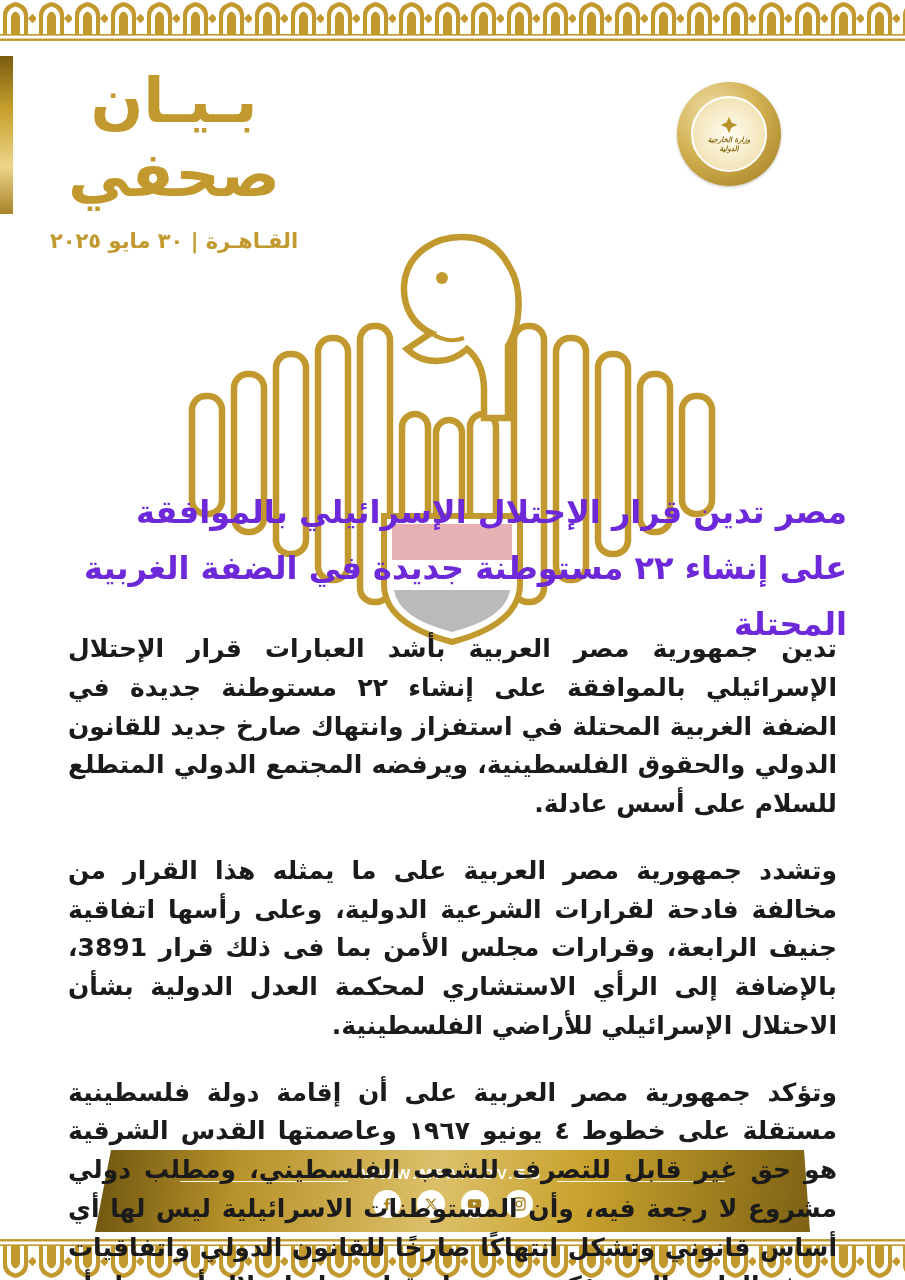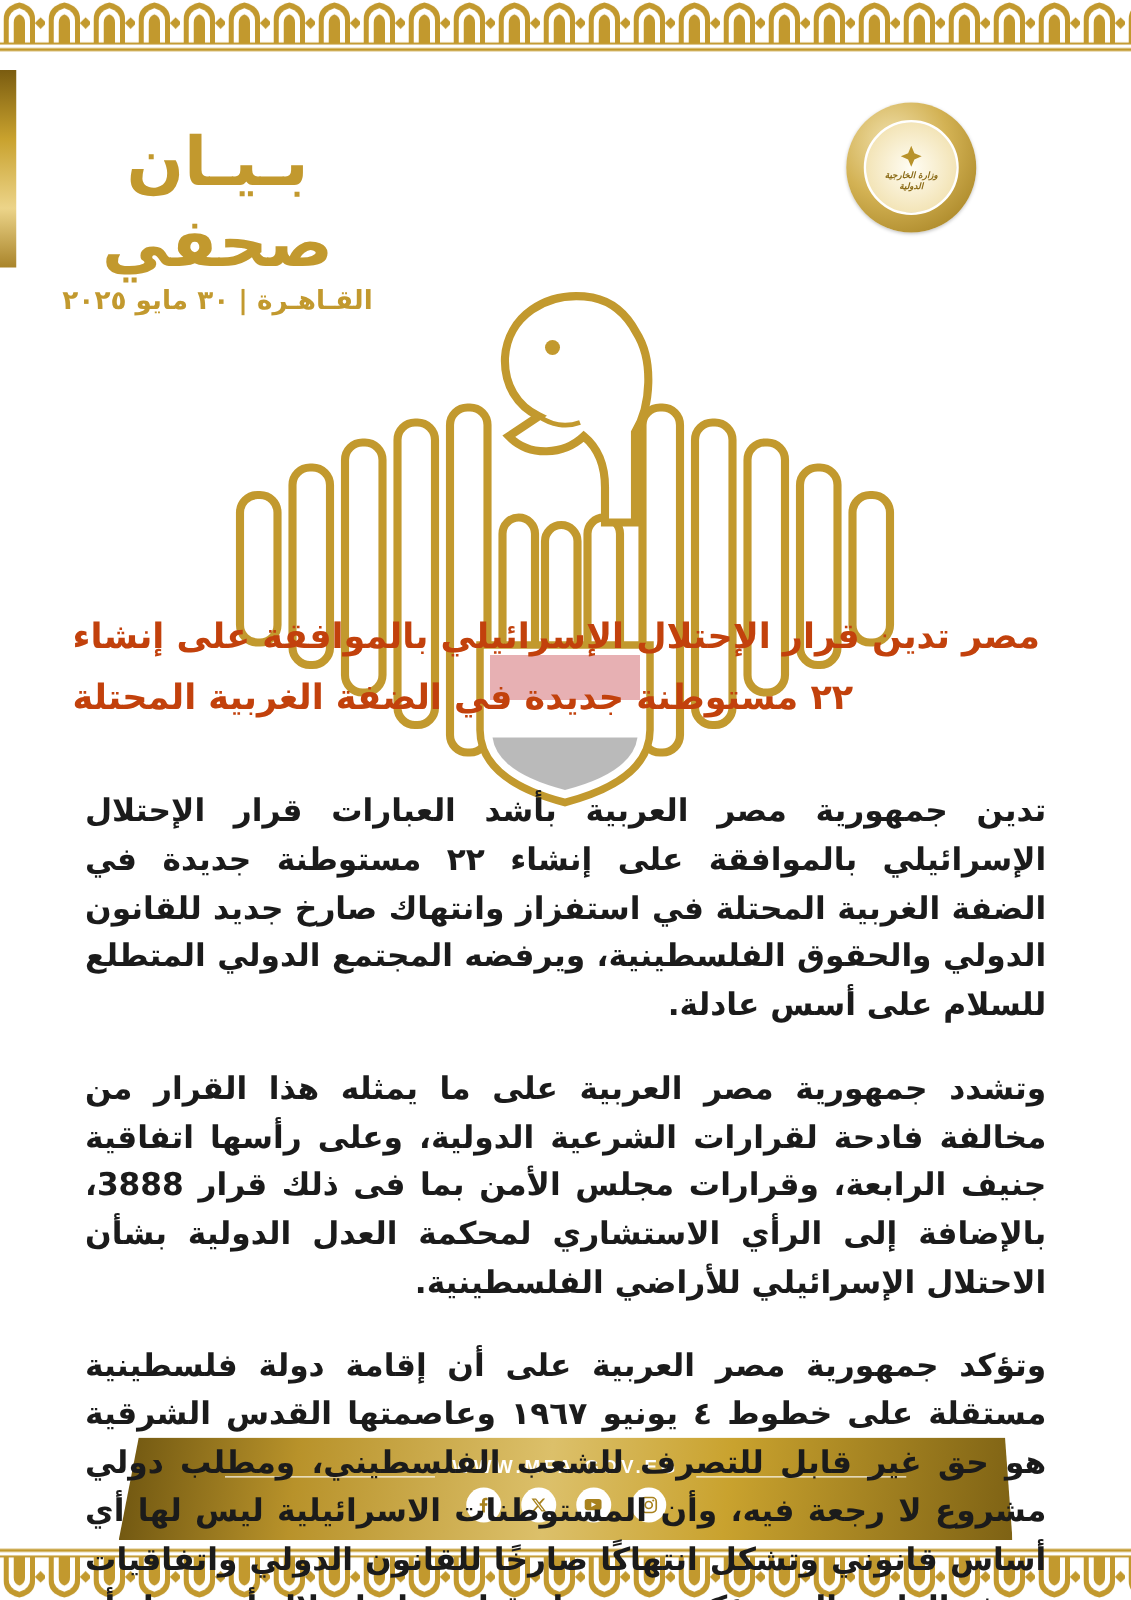--- a/index.html
+++ b/index.html
@@ -14,41 +14,41 @@
   .orn.top { top:0; }
   .orn.bottom { bottom:0; transform:scaleY(-1); }
 
   
   .gold-bar { position:absolute; left:0; top:56px; width:13px; height:158px;
               background:linear-gradient(180deg,#7a5c10,#c9a22e 35%,#ecd489 70%,#a9842a); }
 
   
   .title-block { position:absolute; top:64px; left:42px; width:264px;
                  text-align:center; direction:rtl; color:#c2992e; }
-  .press-title { font-size:54px; font-weight:bold; line-height:1.2;margin-top:34px; }
-  .date-line   { font-size:21px; font-weight:bold; }
+  .press-title { font-size:62px; font-weight:bold; line-height:1.2; }
+  .date-line   { margin-top:16px; font-size:21px; font-weight:bold; }
 
   .seal { position:absolute; top:82px; right:124px; width:104px; height:104px;
           border-radius:50%;
           background:radial-gradient(circle at 35% 30%,#f0e0ac,#d3b254 45%,#b08d2e 80%,#8a6a16);
           display:flex; align-items:center; justify-content:center;
           box-shadow:0 1px 3px rgba(0,0,0,.25);font-style:italic; }
   .seal-inner { width:76px; height:76px; border-radius:50%; border:2px solid #fff;
                 background:radial-gradient(#fffdf4,#eeda9e);
                 display:flex; flex-direction:column; align-items:center; justify-content:center;
                 gap:1px; color:#8a6a16; font-size:7px; font-weight:bold;
                 text-align:center; direction:rtl; line-height:1.2; }
 
   
   .eagle { position:absolute; left:178px; top:226px; width:548px; height:428px; z-index:1; }
 
   
   .headline { position:absolute; top:484px; left:58px; right:58px; z-index:3;
-              direction:rtl; text-align:left; color:#c2410c;
-              font-size:28px; font-weight:bold; line-height:1.75; }
+              direction:rtl; text-align:right; color:#6d28d9;
+              font-size:32px; font-weight:bold; line-height:1.75; }
   .body-text { position:absolute; top:630px; left:68px; right:68px; z-index:3;
                direction:rtl; text-align:justify; color:#1b1b1b;
                font-size:25px; font-weight:bold; line-height:1.55; }
   .body-text p { margin-bottom:28px; }
 
   
   .footer-band { position:absolute; left:95px; top:1150px; width:715px; height:82px; z-index:2;
                  background:linear-gradient(97deg,#6e5510,#b8922a 20%,#dcc06a 48%,#c9a22e 68%,#7e6214);
                  clip-path:polygon(16px 0, calc(100% - 6px) 0, 100% 100%, 0 100%);
                  display:flex; flex-direction:column; align-items:center; justify-content:center; gap:8px; }
@@ -119,21 +119,21 @@
     <path d="M216 364 H332 Q328 392 274 406 Q220 392 216 364 Z" fill="#3a3a3a" opacity="0.35"></path>
     <path d="M296 12 C258 6 228 28 226 60 C225 82 236 99 253 107 L229 123 C246 140 273 138 289 123 C300 132 306 146 306 164 L306 192 H330 V120 C343 99 345 62 331 40 C323 25 311 15 296 12 Z" fill="#ffffff" stroke="#c2992e" stroke-width="6.5"></path>
     <path d="M253 107 C263 114 275 116 286 112" fill="none" stroke="#c2992e" stroke-width="4"></path>
     <circle cx="264" cy="52" r="6" fill="#c2992e"></circle>
   </svg>
 
   <h2 class="headline">مصر تدين قرار الإحتلال الإسرائيلي بالموافقة على إنشاء ٢٢ مستوطنة جديدة في الضفة الغربية المحتلة</h2>
 
   <div class="body-text">
     <p>تدين جمهورية مصر العربية بأشد العبارات قرار الإحتلال الإسرائيلي بالموافقة على إنشاء ٢٢ مستوطنة جديدة في الضفة الغربية المحتلة في استفزاز وانتهاك صارخ جديد للقانون الدولي والحقوق الفلسطينية، ويرفضه المجتمع الدولي المتطلع للسلام على أسس عادلة.</p>
-    <p>وتشدد جمهورية مصر العربية على ما يمثله هذا القرار من مخالفة فادحة لقرارات الشرعية الدولية، وعلى رأسها اتفاقية جنيف الرابعة، وقرارات مجلس الأمن بما فى ذلك قرار 3888، بالإضافة إلى الرأي الاستشاري لمحكمة العدل الدولية بشأن الاحتلال الإسرائيلي للأراضي الفلسطينية.</p>
+    <p>وتشدد جمهورية مصر العربية على ما يمثله هذا القرار من مخالفة فادحة لقرارات الشرعية الدولية، وعلى رأسها اتفاقية جنيف الرابعة، وقرارات مجلس الأمن بما فى ذلك قرار 3891، بالإضافة إلى الرأي الاستشاري لمحكمة العدل الدولية بشأن الاحتلال الإسرائيلي للأراضي الفلسطينية.</p>
     <p>وتؤكد جمهورية مصر العربية على أن إقامة دولة فلسطينية مستقلة على خطوط ٤ يونيو ١٩٦٧ وعاصمتها القدس الشرقية هو حق غير قابل للتصرف للشعب الفلسطيني، ومطلب دولي مشروع لا رجعة فيه، وأن المستوطنات الاسرائيلية ليس لها أي أساس قانوني وتشكل انتهاكًا صارخًا للقانون الدولي واتفاقيات جنيف الرابعة التى تؤكد عدم جواز قيام دولة إحتلال أن ترحل أو تنقل جزءاً من سكانها إلى الأراضي التي تحتلها. كما تشكل المستوطنات الاسرائيلية عقبة رئيسية أمام تحقيق حل الدولتين والسلام العادل والدائم والشامل.</p>
   </div>
 
   <div class="footer-band">
     <div class="url-row">
       <span class="rule"></span>
       <span>WWW.MFA.GOV.EG</span>
       <span class="rule"></span>
     </div>
     <div class="social-row">

